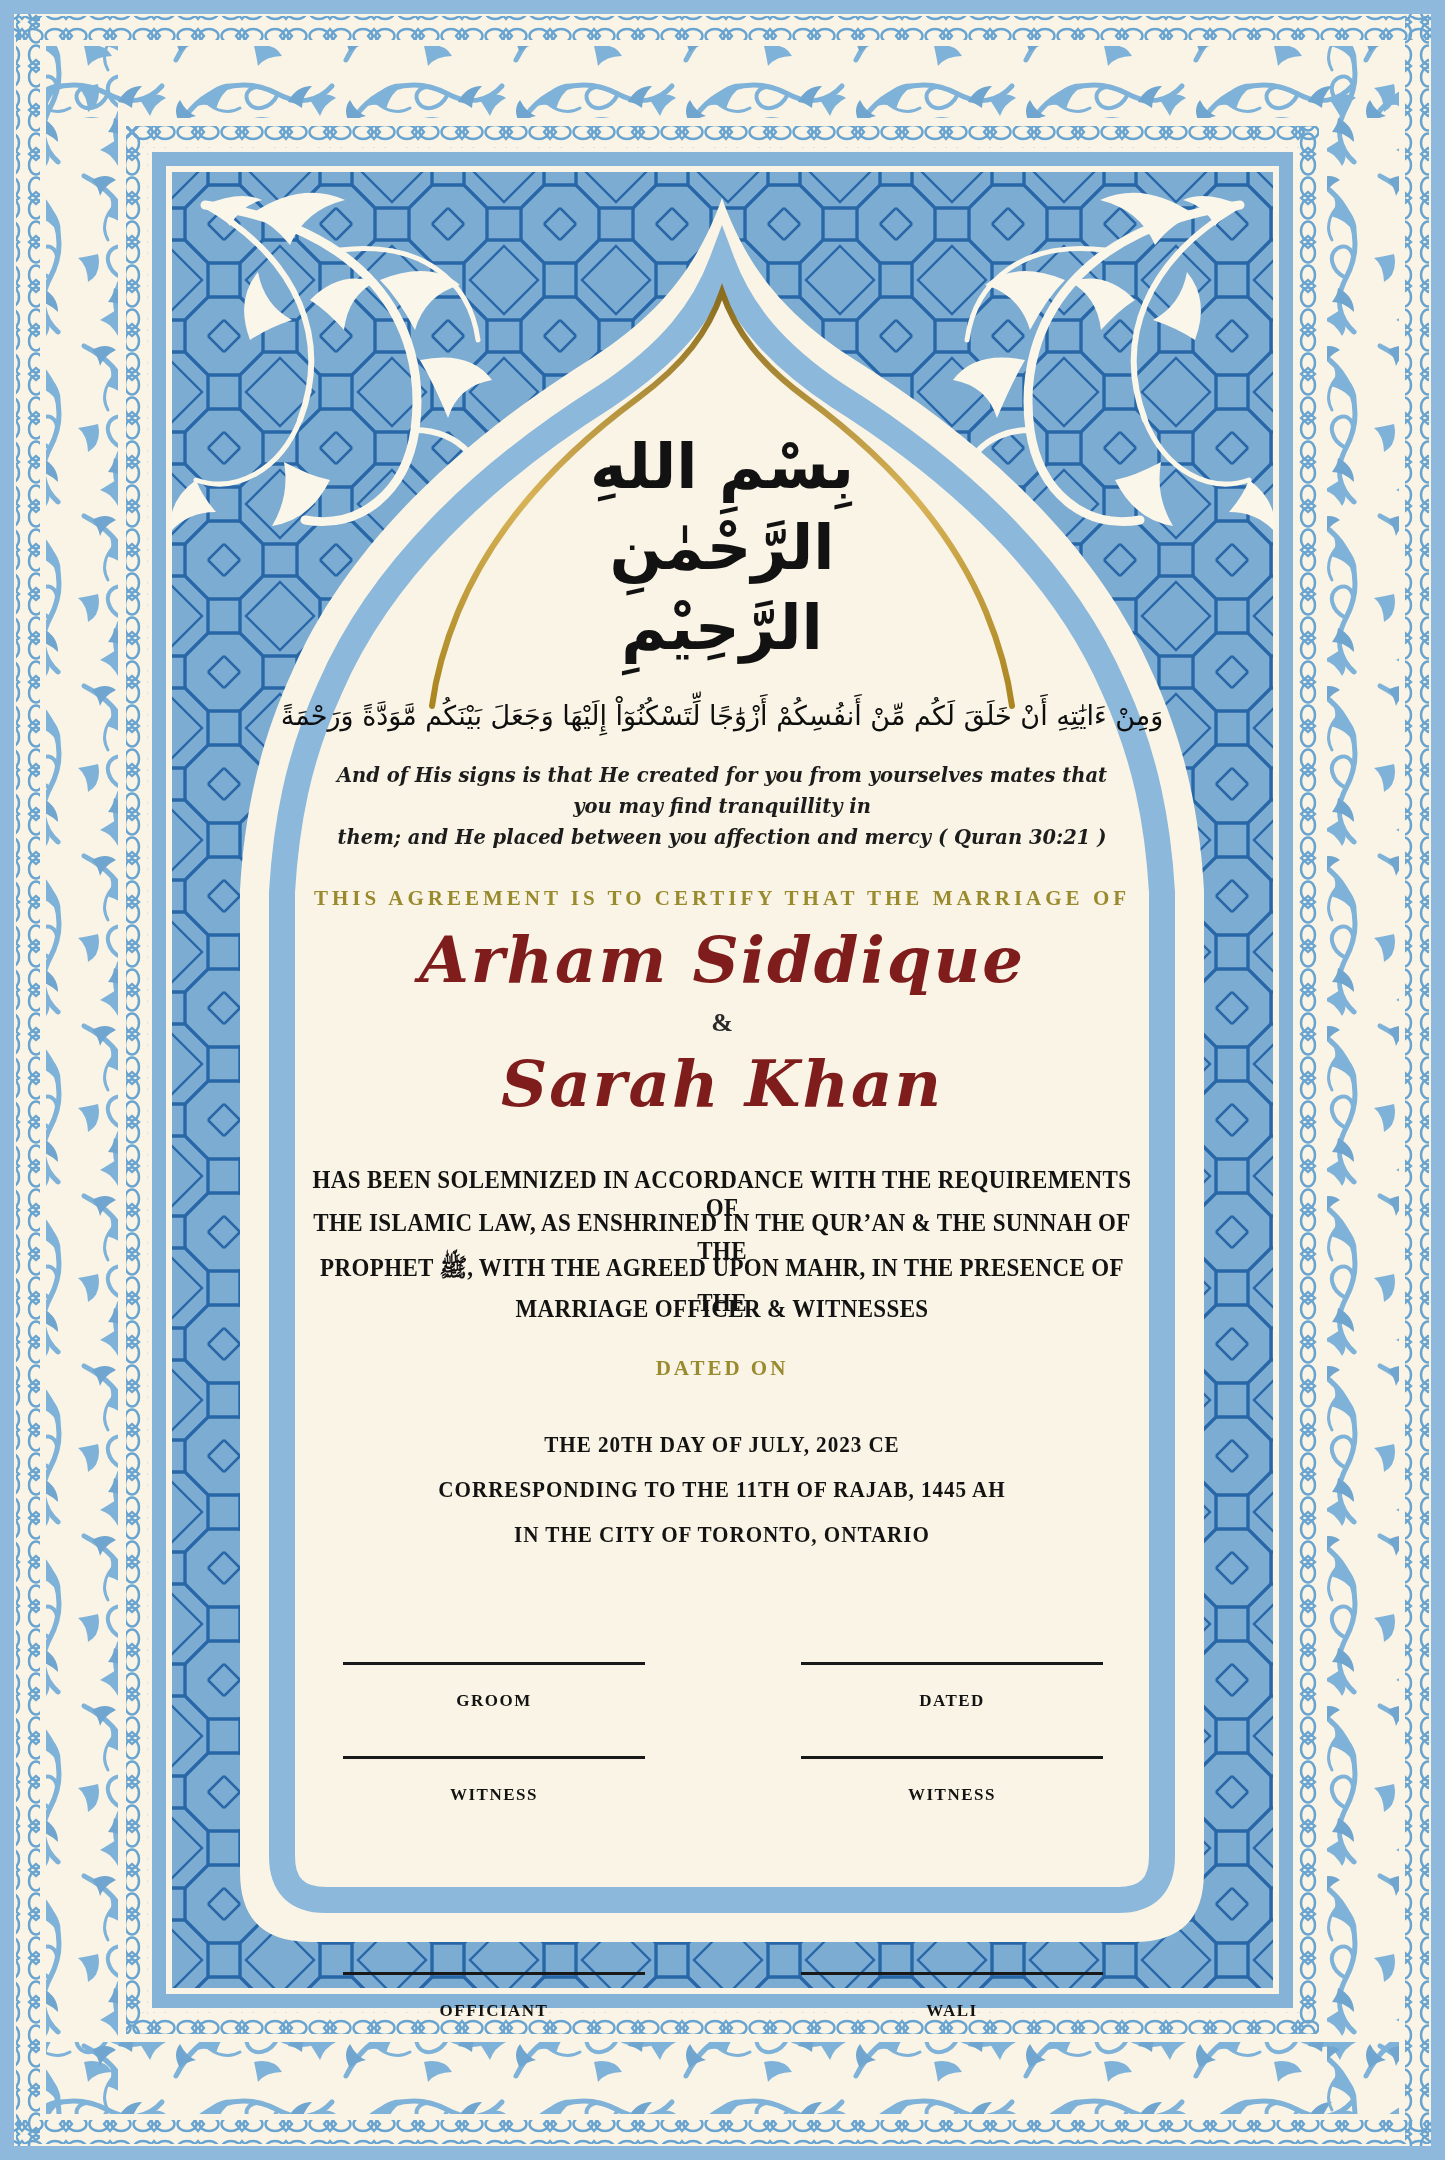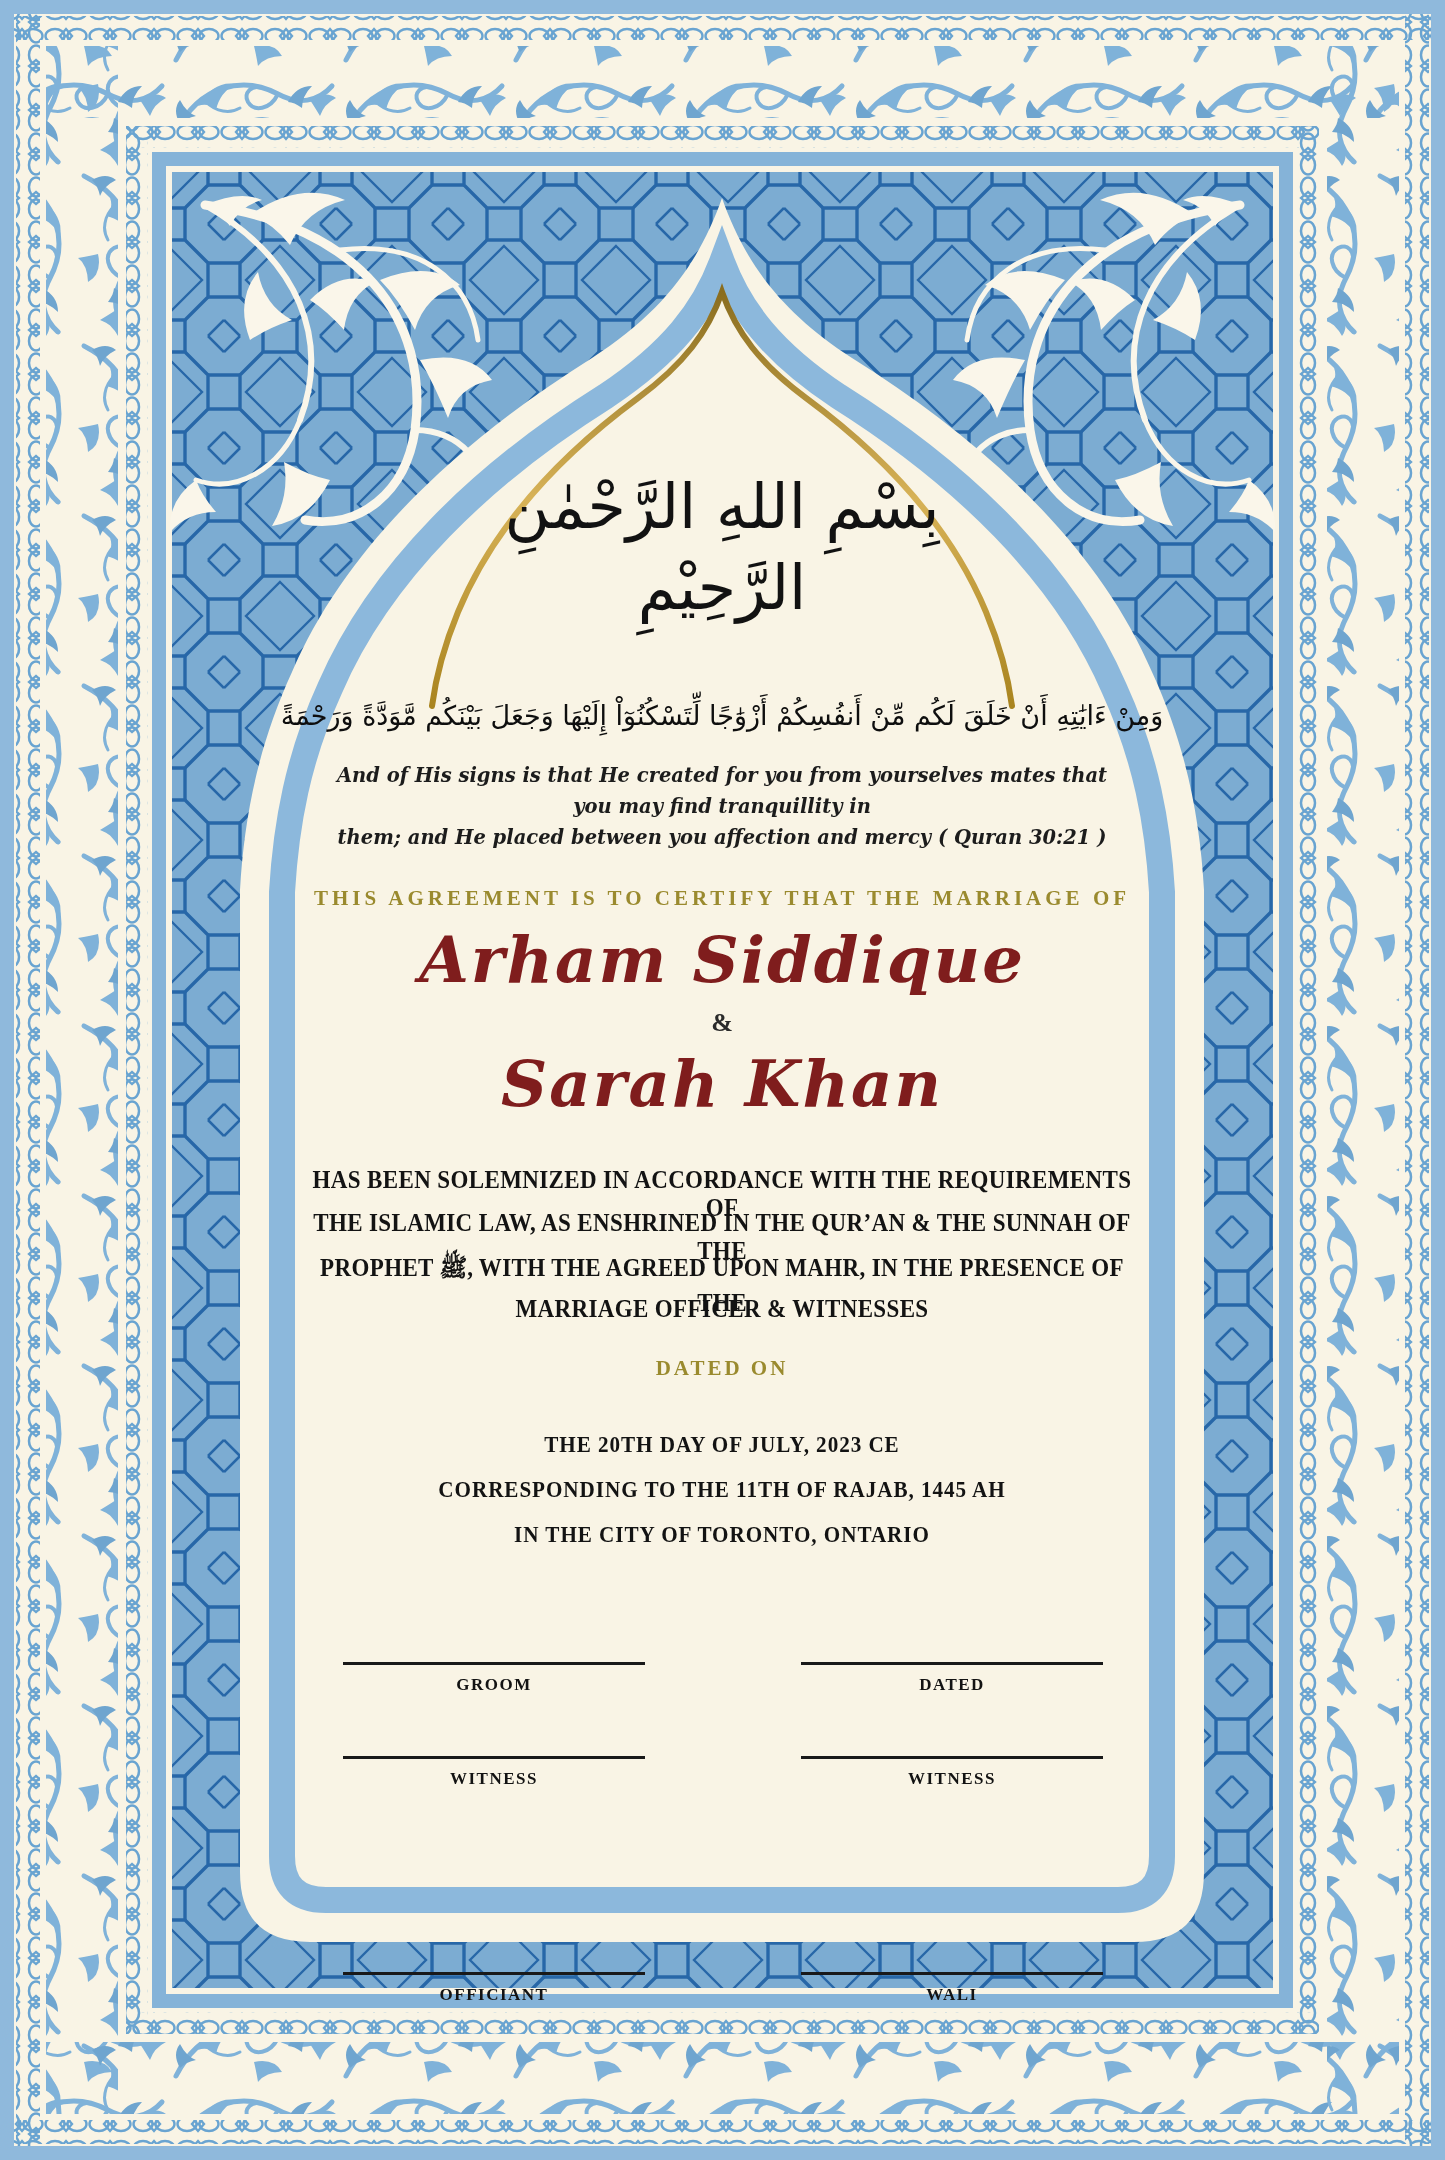--- a/index.html
+++ b/index.html
@@ -6,21 +6,21 @@
   body{
     width:1445px;height:2160px;position:relative;overflow:hidden;
     background:#F9F4E5;
     font-family:"Liberation Serif", serif;
   }
   #ornament-layer{position:absolute;left:0;top:0;width:1445px;height:2160px;}
   .txt{position:absolute;text-align:center;color:#141414;font-weight:bold;}
   .bismillah{
     left:502px;top:438px;width:440px;height:220px;
     display:flex;align-items:center;justify-content:center;
-    font-family:"DejaVu Sans", sans-serif;font-weight:normal;
+    font-family:"DejaVu Sans", sans-serif;font-weight:bold;
     font-size:62px;line-height:1.3;color:#121212;direction:rtl;
   }
   .verse-ar{
     left:272px;top:700px;width:900px;
     font-family:"DejaVu Sans", sans-serif;font-weight:normal;
     font-size:27px;color:#0e0e0e;direction:rtl;
   }
   .verse-en{
     left:332px;top:760px;width:780px;
     font-family:"DejaVu Serif", serif;font-style:italic;
@@ -47,21 +47,21 @@
     left:272px;top:1356px;width:900px;
     font-weight:bold;font-size:21px;letter-spacing:3px;color:#9A8A2E;
   }
   .date-line{
     left:272px;width:900px;
     font-weight:bold;font-size:22.5px;letter-spacing:1px;color:#131313;
     transform:scaleX(0.94);transform-origin:center;
   }
   .sig-cell{
     position:absolute;width:302px;border-top:3px solid #191919;
-    text-align:center;padding-top:10px;
+    text-align:center;padding-top:26px;
     font-weight:bold;font-size:17px;letter-spacing:1.5px;color:#131313;
   }
   .sig-left{left:343px;}
   .sig-right{left:801px;}
   .row1{top:1662px;} .row2{top:1756px;} .row3{top:1954px;margin-top:18px;}
 </style>
 </head>
 <body>
 
 <svg id="ornament-layer" viewBox="0 0 1445 2160" xmlns="http://www.w3.org/2000/svg">

